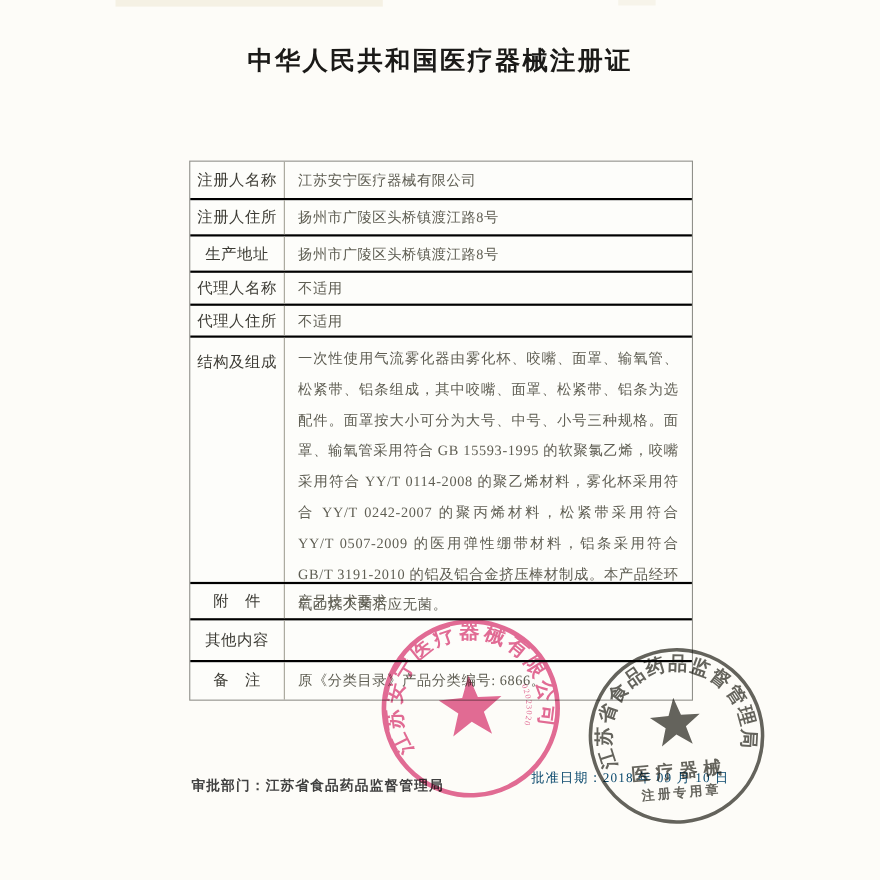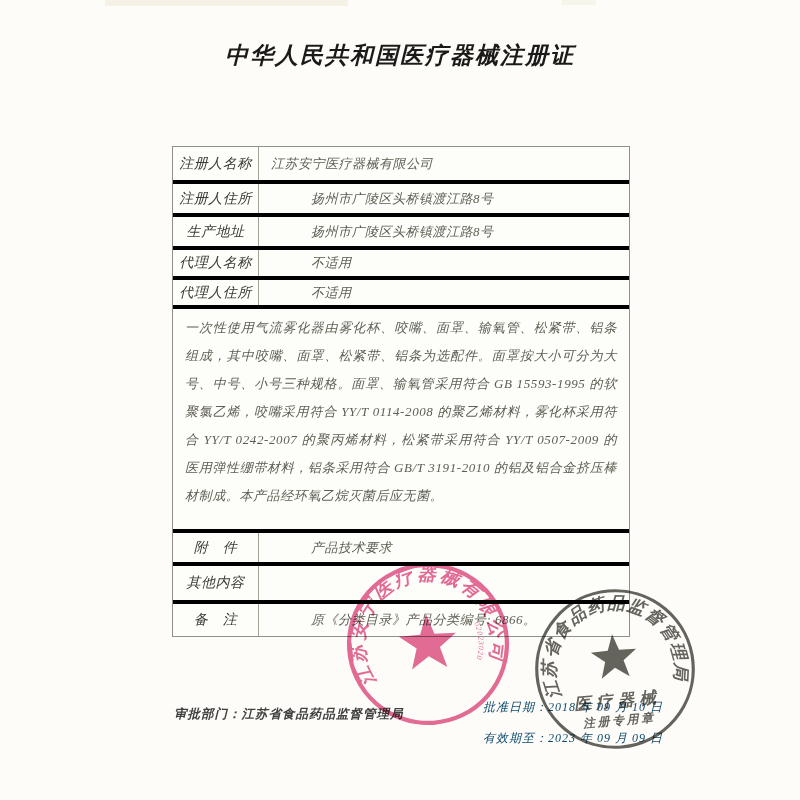--- a/index.html
+++ b/index.html
@@ -3,21 +3,21 @@
 <meta charset="utf-8">
 <style>
   html,body{margin:0;padding:0;}
   body{
     width:800px;height:800px;
     background:#fdfcf8;
     font-family:"Liberation Serif","DejaVu Serif",serif;
     position:relative;
     overflow:hidden;
   }
-  .page{position:absolute;inset:0;background:#fdfcf8;font-style:italic;}
+  .page{position:absolute;inset:0;background:#fdfcf8;}
   .scan-bar{position:absolute;background:#f5f1e4;}
   .bar1{left:105px;top:0;width:243px;height:6px;}
   .bar2{left:562px;top:0;width:34px;height:5px;background:#f7f4ea;}
 
   .title{
     position:absolute;top:40px;left:0;width:100%;
     text-align:center;font-size:23px;font-weight:700;color:#1b1a18;
     letter-spacing:2px;
   }
   .regline{
@@ -28,21 +28,21 @@
     border-bottom:1px solid #8f8e83;padding:0 6px 1px 2px;color:#4a4940;
   }
 
   .cert-table{
     position:absolute;left:172px;top:106px;width:458px;
     border:1.5px solid #90908a;box-sizing:border-box;
     background:rgba(255,255,255,0.25);
     margin-top:40px;
   }
   .trow{display:flex;box-sizing:border-box;}
-  .trow + .trow{border-top:4px solid #000000;gap:40px;}
+  .trow + .trow{border-top:2px solid #000000;}
   .tlabel{
     flex:0 0 86px;width:86px;box-sizing:border-box;
     border-right:1px solid #a3a296;
     display:flex;align-items:center;justify-content:center;
     font-size:14px;color:#3c3b34;letter-spacing:0.5px;
     text-align:center;
   }
   .tvalue{
     flex:1;display:flex;align-items:center;
     padding:0 12px;font-size:13px;color:#5e5d52;
@@ -94,20 +94,21 @@
     </div>
     <div class="trow" style="height:30px">
       <div class="tlabel">代理人名称</div>
       <div class="tvalue">不适用</div>
     </div>
     <div class="trow" style="height:29px">
       <div class="tlabel">代理人住所</div>
       <div class="tvalue">不适用</div>
     </div>
     <div class="trow top" style="height:224px">
+      <div class="tlabel">结构及组成</div>
       <div class="tvalue">
         <div class="longtext">一次性使用气流雾化器由雾化杯、咬嘴、面罩、输氧管、松紧带、铝条组成，其中咬嘴、面罩、松紧带、铝条为选配件。面罩按大小可分为大号、中号、小号三种规格。面罩、输氧管采用符合 GB 15593-1995 的软聚氯乙烯，咬嘴采用符合 YY/T 0114-2008 的聚乙烯材料，雾化杯采用符合 YY/T 0242-2007 的聚丙烯材料，松紧带采用符合 YY/T 0507-2009 的医用弹性绷带材料，铝条采用符合 GB/T 3191-2010 的铝及铝合金挤压棒材制成。本产品经环氧乙烷灭菌后应无菌。</div>
       </div>
     </div>
     <div class="trow" style="height:33px">
       <div class="tlabel">附　件</div>
       <div class="tvalue">产品技术要求</div>
     </div>
     <div class="trow" style="height:38px">
       <div class="tlabel">其他内容</div>
@@ -120,23 +121,20 @@
   </div>
 
   <div class="dept">
     <span>审批部门：</span><span>江苏省食品药品监督管理局</span>
   </div>
 
   <div class="d-right approve-date">
     <span>批准日期：</span><span>2018 年 09 月 10 日</span>
   </div>
 
-  <div class="d-right valid-date">
-    <span>有效期至：</span><span>2023 年 09 月 09 日</span>
-  </div>
 
   <div class="stamp stamp-red">
     <svg viewBox="0 0 200 200">
       <defs>
         <path id="arc-red" d="M 100,100 m -68,0 a 68,68 0 1,1 136,0 a 68,68 0 1,1 -136,0"></path>
         <path id="arc-red2" d="M 100,100 m -54,0 a 54,54 0 1,1 108,0 a 54,54 0 1,1 -108,0"></path>
       </defs>
       <circle cx="100" cy="100" r="84" fill="none" stroke="currentColor" stroke-width="4.5"></circle>
       <g transform="rotate(-32 100 100)">
         <text fill="currentColor" font-size="20" font-weight="600" letter-spacing="3">

